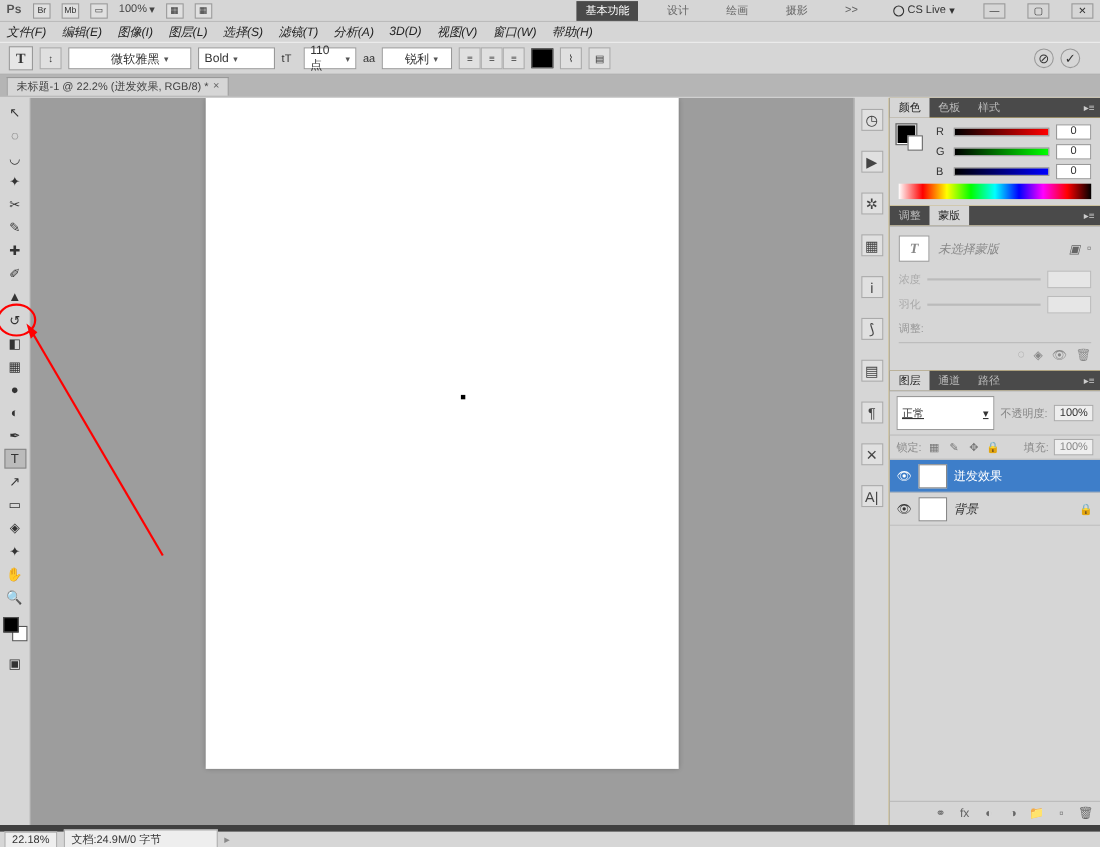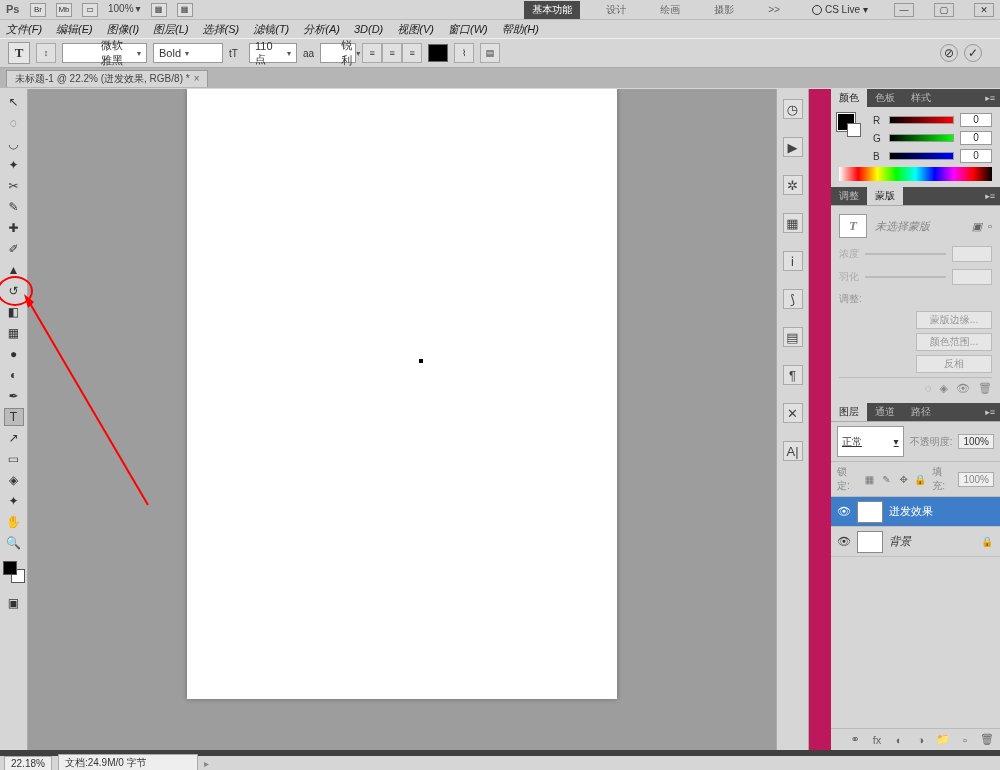--- a/index.html
+++ b/index.html
@@ -20,24 +20,24 @@
 
     
     .menu-bar { background: #d6d6d6; height: 18px; display: flex; align-items: center; padding: 0 6px; gap: 14px; font-size: 11px; }
     .menu-item { color: #222; cursor: default; font-style: italic; }
 
     
     .options-bar { background: #d6d6d6; height: 30px; border-top: 1px solid #eee; border-bottom: 1px solid #aaa; display: flex; align-items: center; padding: 0 8px; gap: 6px; }
     .tool-badge { width: 22px; height: 22px; border: 1px solid #999; background: #e6e6e6; display:flex; align-items:center; justify-content:center; font-family: Georgia, serif; font-weight:bold; font-size:13px; }
     .dropdown { background: #fff; border: 1px solid #999; height: 20px; display: flex; align-items: center; padding: 0 5px; font-size: 11px; position: relative; }
     .dropdown::after { content: "▾"; font-size: 8px; color:#555; margin-left: 4px; }
-    .font-box { width: 85px; padding-left: 38px; }
+    .font-box { width: 112px; padding-left: 38px; }
     .weight-box { width: 70px; }
     .size-box { width: 48px; }
-    .aa-box { width: 36px; padding-left: 20px; }
+    .aa-box { width: 64px; padding-left: 20px; }
     .opt-icon { width: 20px; height: 20px; border:1px solid #aaa; background:#e0e0e0; display:flex; align-items:center; justify-content:center; font-size: 9px; }
     .align-group { display:flex; }
     .align-group .opt-icon { border-radius:0; }
     .swatch-sm { width: 20px; height: 18px; border: 1px solid #666; background: #000; }
     .check-x { margin-left:auto; display:flex; gap:6px; padding-right:10px; }
     .check-x div { width:18px; height:18px; border:1px solid #999; border-radius:50%; display:flex; align-items:center; justify-content:center; font-size:12px; }
 
     
     .doc-tab-row { background: #b5b5b5; height: 20px; display: flex; align-items: center; padding: 0 6px; }
     .doc-tab { background: #d6d6d6; border: 1px solid #999; border-bottom:none; padding: 1px 8px; font-size: 10px; color:#444; display:flex; align-items:center; gap:4px;text-align:right; }
@@ -57,21 +57,21 @@
     .dot { position:absolute; top: 270px; left: 232px; width:4px; height:4px; background:#000; }
 
     
     .red-circle { position:absolute; top: 276px; left: -3px; width: 36px; height: 30px; border: 2.5px solid red; border-radius: 50%; z-index: 100; pointer-events:none; }
     .arrow-svg { position:absolute; top: 290px; left: 18px; z-index:99; pointer-events:none; }
 
     
     .dock-strip { width: 32px; background:#d6d6d6; border-left:1px solid #aaa; display:flex; flex-direction:column; align-items:center; padding-top:10px; gap:18px; }
     .dock-ic { width:20px; height:20px; display:flex; align-items:center; justify-content:center; color:#444; font-size:13px; border:1px solid #aaa; background:#e0e0e0; }
 
-    .panels { width: 192px; background:#be185d; border-left:1px solid #aaa; display:flex; flex-direction:column;padding-left:22px; }
+    .panels { width: 192px; background:#eab308; border-left:1px solid #aaa; display:flex; flex-direction:column; }
     .panel-tabs { background:#4a4a4a; height:18px; display:flex; align-items:center; }
     .ptab { padding: 2px 8px; color:#bbb; font-size:10px; }
     .ptab.active { background:#d6d6d6; color:#222; }
     .ptab-menu { margin-left:auto; color:#ccc; padding:0 5px; font-size:9px; }
 
     
     .color-panel { background:#d6d6d6; padding: 6px 8px; }
     .rgb-row { display:flex; align-items:center; gap:6px; margin-bottom:4px; height:14px; }
     .rgb-label { width:10px; font-size:10px; }
     .rgb-track { flex:1; height:8px; border:1px solid #999; }
@@ -296,25 +296,20 @@
           <span>浓度</span>
           <div class="slider-track"></div>
           <div class="slider-box"></div>
         </div>
       <div class="slider-row">
           <span>羽化</span>
           <div class="slider-track"></div>
           <div class="slider-box"></div>
         </div>
       <div class="adj-label">调整:</div>
-      <div style="display:flex; flex-direction:column; align-items:flex-end">
-        <div class="adj-btn">蒙版边缘...</div>
-        <div class="adj-btn">颜色范围...</div>
-        <div class="adj-btn">反相</div>
-      </div>
       <div class="mask-footer">
         <span>◌</span>
         <span>◈</span>
         <span>👁</span>
         <span>🗑</span>
       </div>
     </div>
 
     <div class="panel-tabs">
       <div class="ptab active">图层</div>

